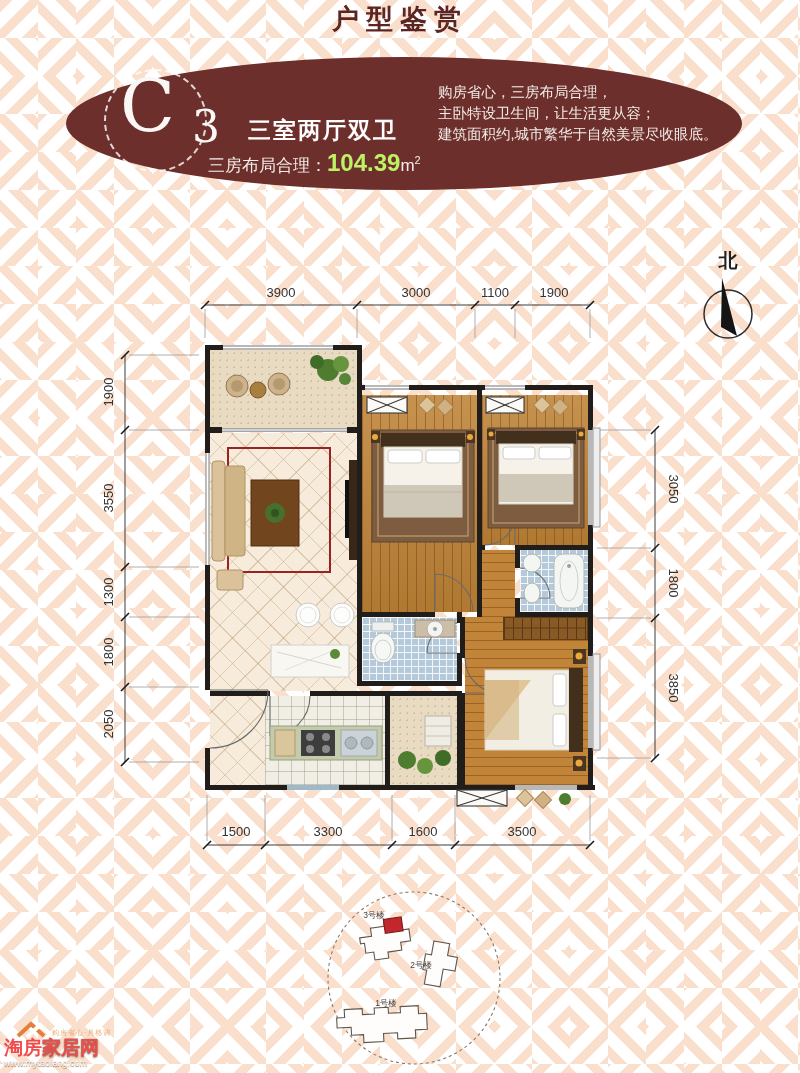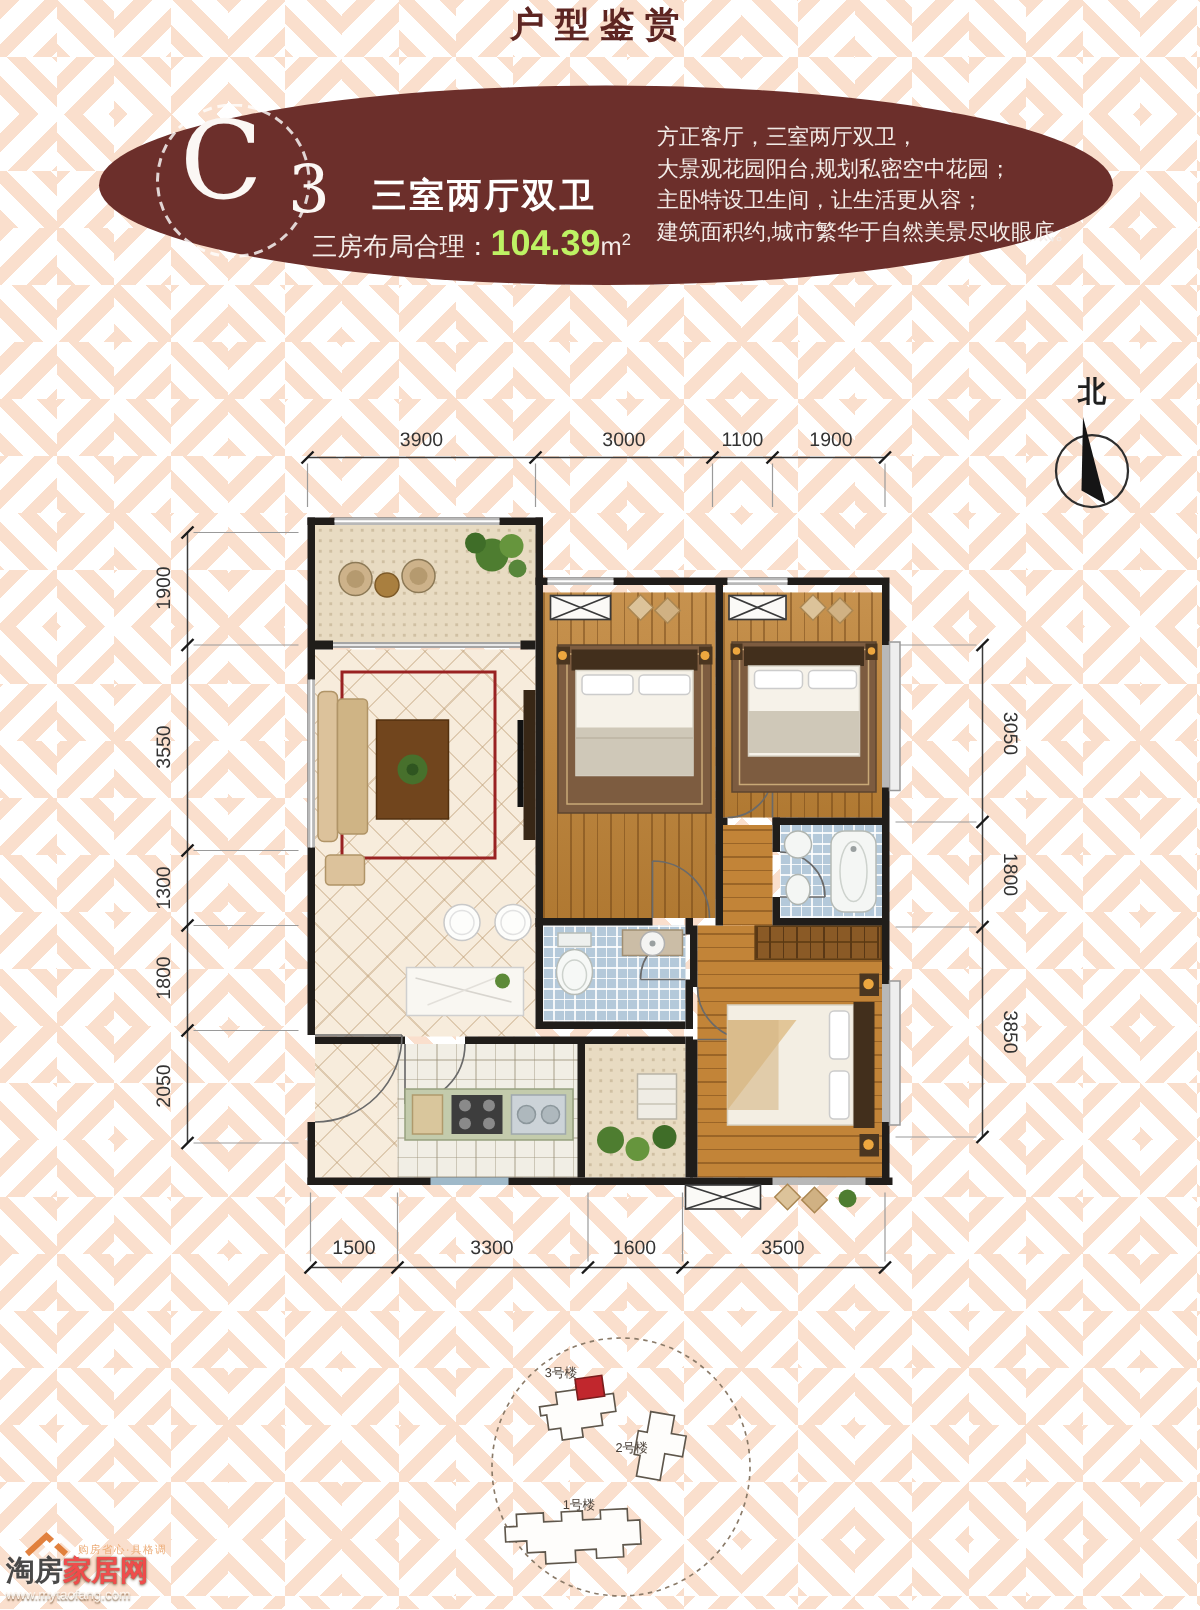--- a/index.html
+++ b/index.html
@@ -9,21 +9,21 @@
   .weave-a{background:repeating-linear-gradient(45deg,#fadfcd 0 9px,#ffffff 9px 21px);
     -webkit-mask-image:repeating-conic-gradient(#000 0 25%,transparent 0 50%);
     mask-image:repeating-conic-gradient(#000 0 25%,transparent 0 50%);
     -webkit-mask-size:76px 76px;mask-size:76px 76px;}
   .weave-b{background:repeating-linear-gradient(135deg,#fadfcd 0 9px,#ffffff 9px 21px);
     -webkit-mask-image:repeating-conic-gradient(#000 0 25%,transparent 0 50%);
     mask-image:repeating-conic-gradient(#000 0 25%,transparent 0 50%);
     -webkit-mask-size:76px 76px;mask-size:76px 76px;
     -webkit-mask-position:38px 0;mask-position:38px 0;}
   #page-title{position:absolute;top:1px;left:0;right:0;text-align:center;
-    font-family:"DejaVu Serif",serif;font-size:23px;font-weight:bold;color:#5d2522;letter-spacing:7px;}
+    font-family:"DejaVu Serif",serif;font-size:27px;font-weight:bold;color:#5d2522;letter-spacing:7px;}
   #badge{position:absolute;left:66px;top:57px;width:676px;height:133px;background:#6c2f2b;border-radius:50%;}
   #badge .dashed-circle{position:absolute;left:38px;top:12px;width:99px;height:99px;border:2px dashed rgba(255,255,255,.8);border-radius:50%;}
   #badge .letter{position:absolute;left:54px;top:14px;font-family:"DejaVu Serif",serif;font-size:72px;line-height:1;color:#fbf7f4;}
   #badge .number{position:absolute;left:126px;top:48px;font-family:"DejaVu Serif",serif;font-size:44px;line-height:1;color:#fbf7f4;}
   #badge .layout-label{position:absolute;left:142px;top:58px;font-size:23px;font-weight:bold;color:#ffffff;letter-spacing:2px;margin-left:40px;}
   #badge .area-line{position:absolute;left:142px;top:92px;font-size:17px;color:#f4ece8;}
   #badge .area-line b{font-size:24px;color:#bef264;}
   #badge .area-line sup{font-size:11px;}
   #badge .desc{position:absolute;left:372px;top:25px;width:302px;font-size:14.5px;line-height:21px;color:#f3ece8;}
   #compass{position:absolute;left:698px;top:248px;width:60px;height:96px;text-align:center;}
@@ -47,42 +47,41 @@
     repeating-linear-gradient(90deg,rgba(150,140,115,.4) 0 1px,transparent 1px 13px);}
   .wardrobe{background-color:#8a5a26;background-image:
     repeating-linear-gradient(90deg,rgba(50,28,8,.55) 0 1px,transparent 1px 9px);border:1px solid #5f3d14;box-sizing:border-box;}
   #plan svg{position:absolute;left:0;top:0;}
   .dimtxt{font-size:13px;fill:#333;}
   #siteplan{position:absolute;left:300px;top:882px;}
   #watermark{position:absolute;left:4px;top:1020px;width:160px;opacity:.95;}
   #watermark .row1{position:relative;height:18px;}
   #watermark .tagline{position:absolute;left:48px;top:8px;font-size:7px;color:#eba76f;letter-spacing:1px;}
   #watermark .brand{font-size:19px;font-weight:bold;line-height:20px;}
-  #watermark .brand .b1{color:#404040;text-shadow:0 0 2px #fff;}
+  #watermark .brand .b1{color:#ef4444;text-shadow:0 0 2px #fff;}
   #watermark .brand .b2{color:#ef4444;text-shadow:0 1px 2px rgba(120,90,60,.95),0 0 1px rgba(120,90,60,.9);}
   #watermark .url{font-size:9px;color:#fdf6ef;text-shadow:0 1px 1px rgba(120,90,60,.9);}
 </style>
 </head>
 <body>
 
 <div id="stage">
   <div class="weave weave-a"></div>
   <div class="weave weave-b"></div>
 
   <div id="page-title">户型鉴赏</div>
 
   <div id="badge">
     <div class="dashed-circle"></div>
     <div class="letter">C</div>
     <div class="number">3</div>
     <div class="layout-label">三室两厅双卫</div>
     <div class="area-line"><span>三房布局合理：</span><b>104.39</b><span>m</span><sup>2</sup></div>
     <div class="desc">
-      <div>方正客厅，三室两厅双卫，</div>
-      <div>大景观花园阳台,规划私密空中花园；</div>
+      <div>购房省心，三房布局合理，</div>
       <div>主卧特设卫生间，让生活更从容；</div>
       <div>建筑面积约,城市繁华于自然美景尽收眼底。</div>
     </div>
   </div>
 
   <div id="compass">
     <div class="north-label">北</div>
     <svg width="60" height="70" viewBox="0 0 60 70">
       <circle cx="30" cy="40" r="24" fill="none" stroke="#2e2e2e" stroke-width="1.5"></circle>
       <polygon points="24,4 39,62 23,53" fill="#151515"></polygon>

